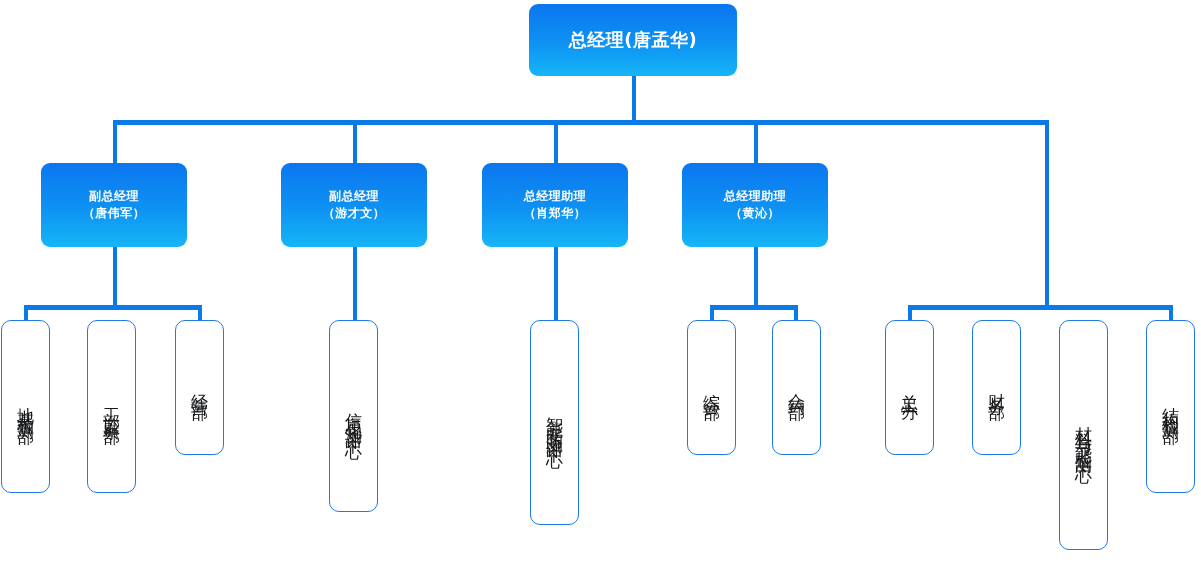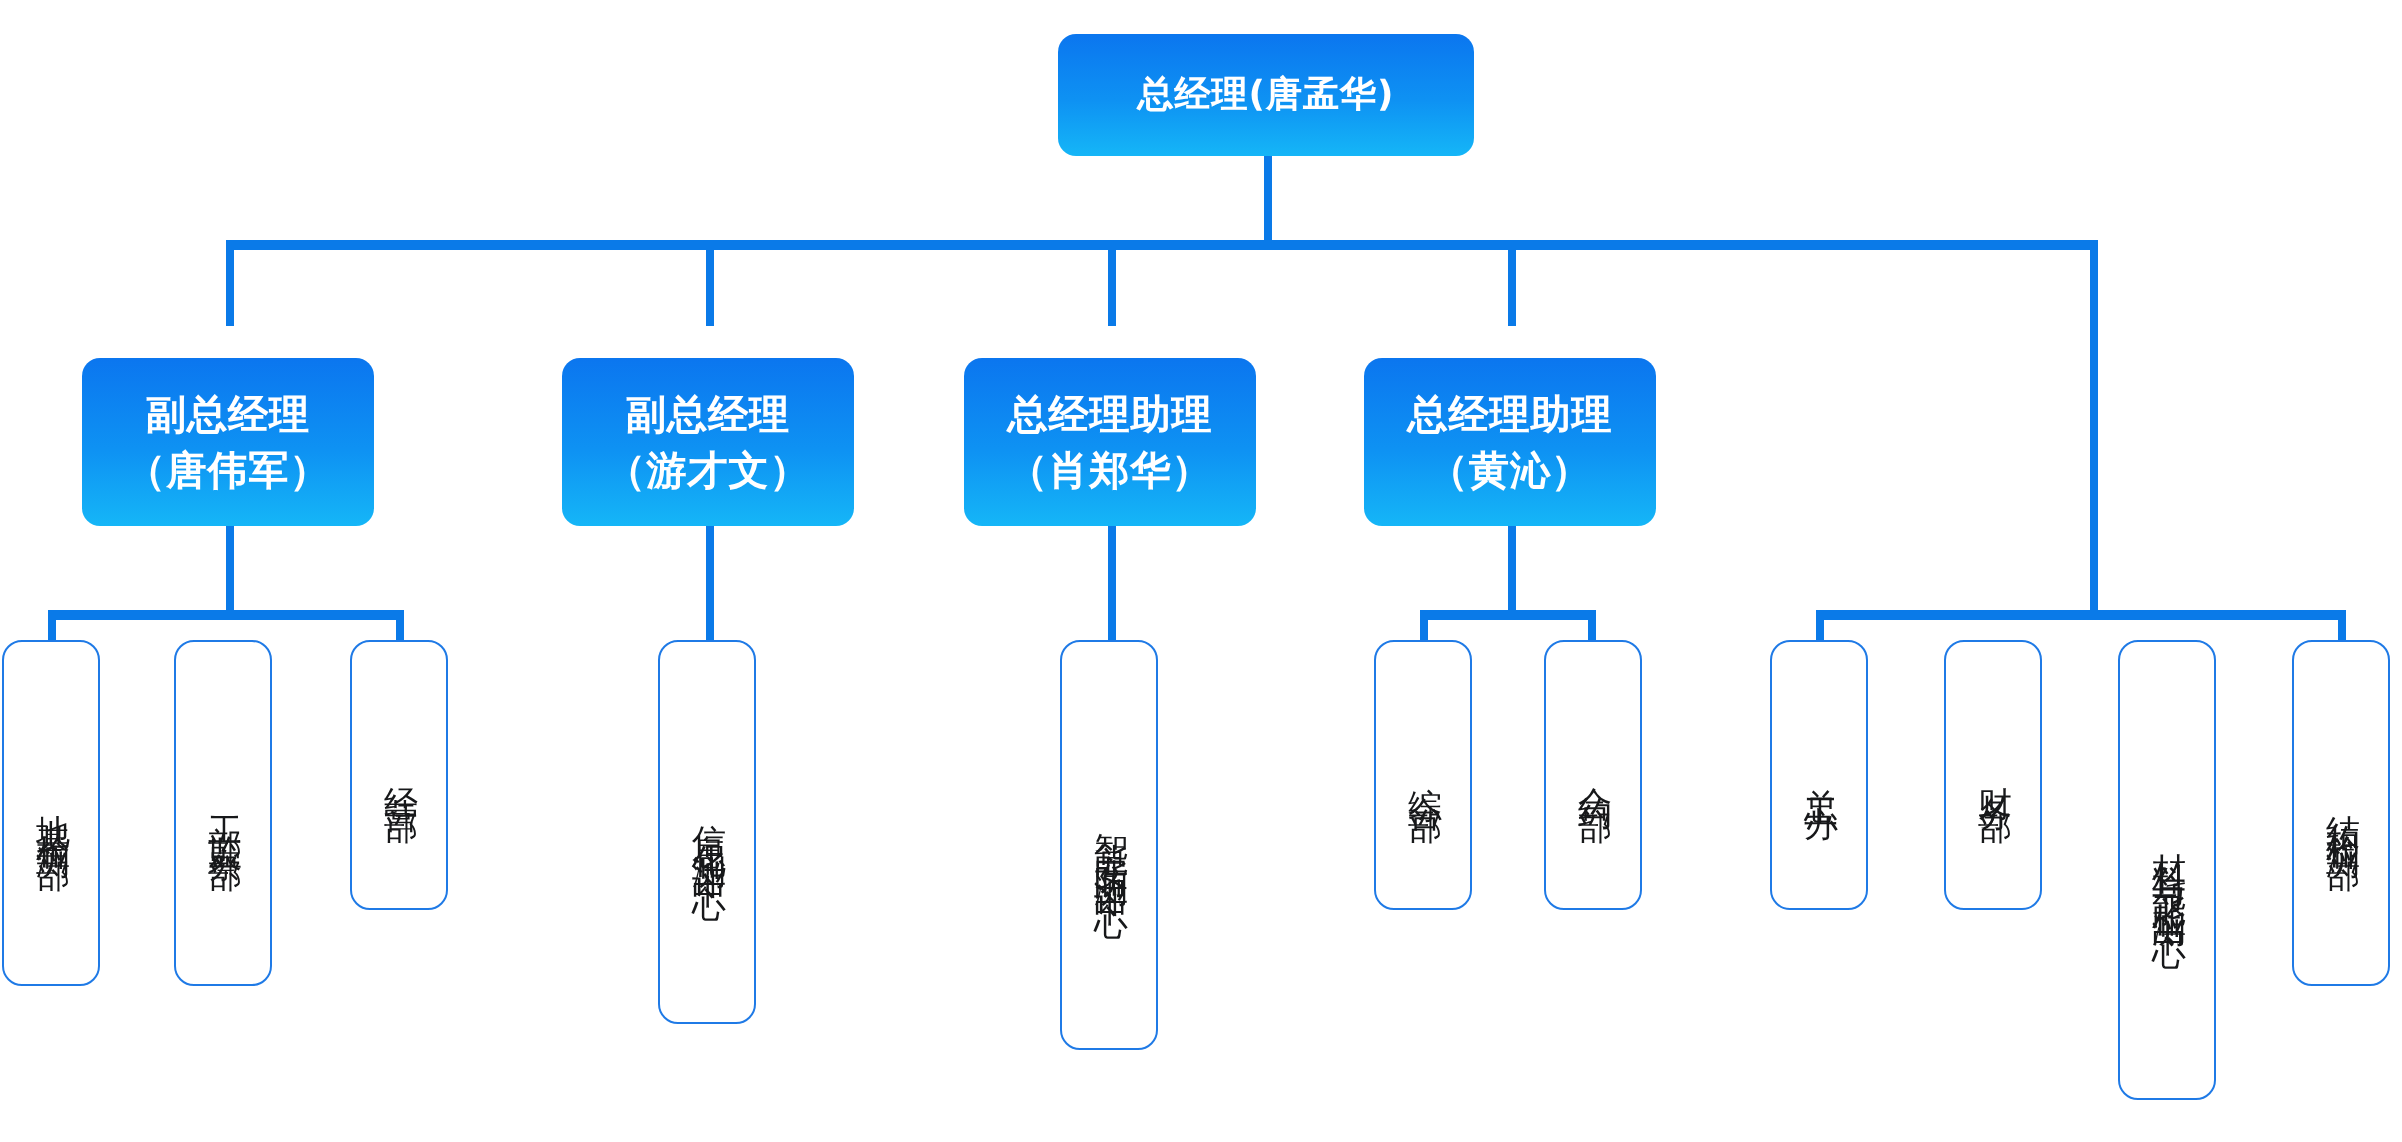--- a/index.html
+++ b/index.html
@@ -41,21 +41,21 @@
     display: flex;
     flex-direction: column;
     align-items: center;
     justify-content: center;
     line-height: 1.42;
     letter-spacing: 0.5px;
     z-index: 3;
   }
   .node .ln { display: block; white-space: nowrap; }
   .node.root { font-size: 18px; }
-  .node.mid  { font-size: 20px; margin-top: 16px; }
+  .node.mid  { font-size: 12px; }
 
   
   .leaf {
     position: absolute;
     box-sizing: border-box;
     border: 1.6px solid #1f7ae6;
     border-radius: 10px;
     background: #ffffff;
     color: #17181a;
     font-size: 17px;
@@ -101,21 +101,21 @@
 
   <div class="line v" style="left:754px; top:247px; height:63px;"></div>
   <div class="line h" style="left:710px; top:305px; width:88px;"></div>
   <div class="line v" style="left:710px; top:305px; height:16px;"></div>
   <div class="line v" style="left:794px; top:305px; height:16px;"></div>
 
   <div class="line h" style="left:908px; top:305px; width:265px;"></div>
   <div class="line v" style="left:908px; top:305px; height:16px;"></div>
   <div class="line v" style="left:1169px; top:305px; height:16px;"></div>
 
-  <div class="node root" style="left:529px; top:17px; width:208px; height:61px;">
+  <div class="node root" style="left:529px; top:4px; width:208px; height:72px;">
     <span class="ln">总经理(唐孟华)</span>
   </div>
 
   <div class="node mid" style="left:41px; top:163px; width:146px; height:84px;">
     <span class="ln">副总经理</span>
     <span class="ln">（唐伟军）</span>
   </div>
 
   <div class="node mid" style="left:281px; top:163px; width:146px; height:84px;">
     <span class="ln">副总经理</span>

